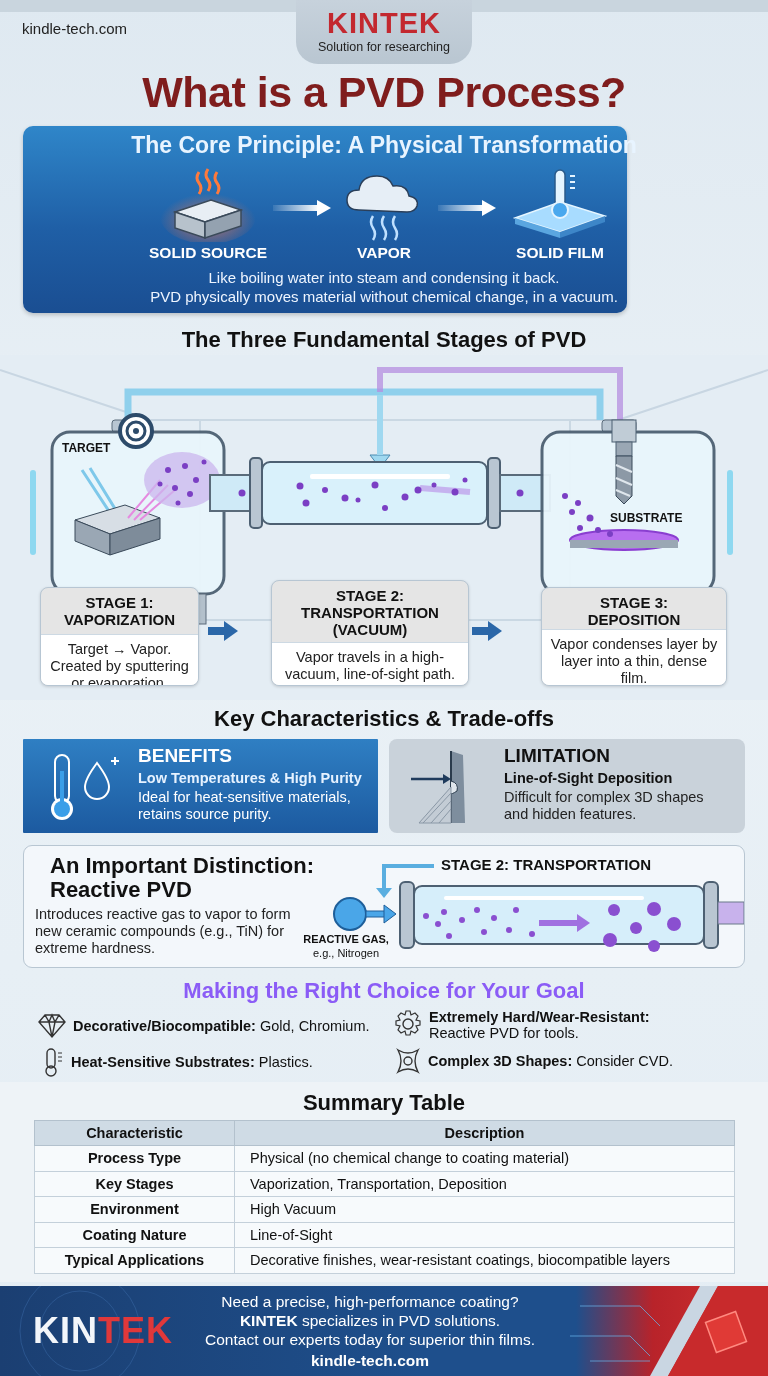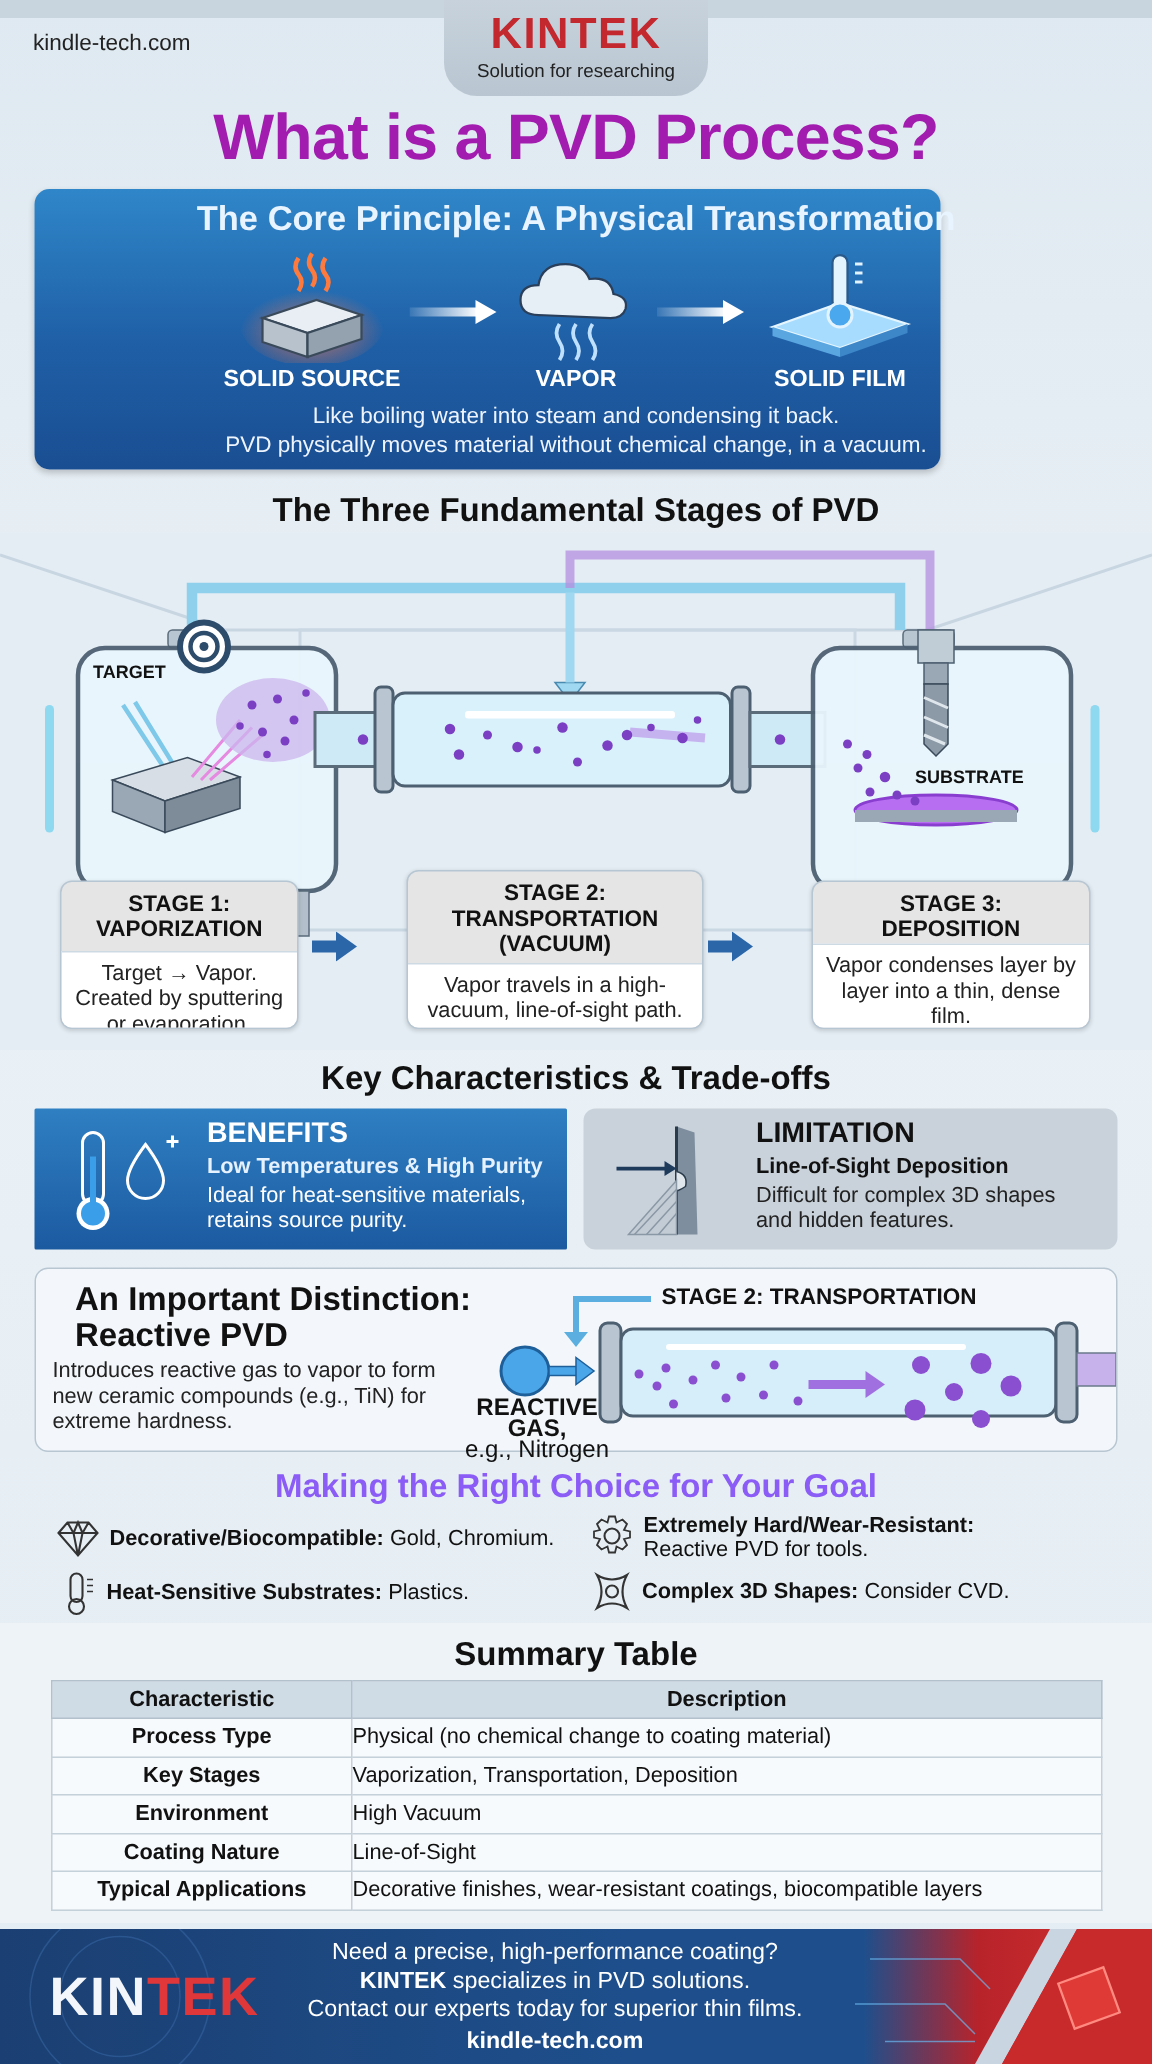--- a/index.html
+++ b/index.html
@@ -5,21 +5,21 @@
   *{box-sizing:border-box;margin:0;padding:0}
   html,body{width:768px;height:1376px;overflow:hidden}
   body{font-family:"Liberation Sans",sans-serif;background:linear-gradient(180deg,#dfe9f1 0%,#eaf1f6 40%,#e4edf4 100%);color:#111;position:relative}
   .abs{position:absolute}
   
   .topbar{left:0;top:0;width:768px;height:12px;background:#c9d5de}
   .site-url{left:22px;top:20px;font-size:15px;color:#222}
   .logo-tab{left:296px;top:0;width:176px;height:64px;background:linear-gradient(180deg,#c7d2dc,#b9c6d1);border-radius:0 0 22px 22px;text-align:center}
   .logo-word{display:block;font-size:29px;font-weight:bold;color:#c3282f;letter-spacing:1px;margin-top:8px;line-height:30px}
   .logo-tag{display:block;font-size:12.5px;color:#222;margin-top:2px}
-  .main-title{left:0;top:68px;width:768px;text-align:center;font-size:43px;font-weight:bold;color:#a21caf;letter-spacing:-0.5px}
+  .main-title{left:0;top:68px;width:768px;text-align:center;font-size:43px;font-weight:bold;color:#7f1d1d;letter-spacing:-0.5px}
   
   .core{left:23px;top:126px;width:604px;height:187px;border-radius:10px;background:linear-gradient(180deg,#2f86c9 0%,#1f5fa6 55%,#1a4e92 100%);box-shadow:0 2px 4px rgba(0,0,0,.2)}
   .core-title{left:0;top:6px;width:722px;text-align:center;color:#e8f4ff;font-size:23px;font-weight:bold}
   .core-item{position:absolute;top:40px;width:150px;text-align:center}
   .core-item .lbl{position:absolute;top:78px;left:0;width:150px;color:#fff;font-size:15.5px;font-weight:bold}
   .core-arrow{position:absolute;top:74px;width:60px;height:16px}
   .core-sub{left:0;top:142px;width:722px;text-align:center;color:#eef5ff;font-size:15px;line-height:19px}
   
   .stages-title{left:0;top:327px;width:768px;text-align:center;font-size:22px;font-weight:bold;color:#111}
   .scene{left:0;top:355px;width:768px;height:345px}
@@ -32,34 +32,34 @@
   .benefit{left:23px;top:739px;width:355px;height:94px;border-radius:1px;background:linear-gradient(180deg,#2f7fc3,#1c5aa0)}
   .limit{left:389px;top:739px;width:356px;height:94px;border-radius:8px;background:#c9d2da}
   .card-h{position:absolute;left:115px;top:6px;font-size:19px;font-weight:bold}
   .card-s{position:absolute;left:115px;top:31px;font-size:14.5px;font-weight:bold}
   .card-t{position:absolute;left:115px;top:50px;font-size:14.5px;line-height:17px}
   
   .reactive{left:23px;top:845px;width:722px;height:123px;border:1px solid #b8c6d2;border-radius:9px;background:rgba(244,248,251,.85)}
   .react-h{position:absolute;left:26px;top:8px;font-size:22px;font-weight:bold;line-height:24px;color:#111}
   .react-t{position:absolute;left:11px;top:60px;font-size:14.5px;line-height:17px;color:#222;width:270px}
   .react-stage{position:absolute;left:417px;top:10px;font-size:15px;font-weight:bold;color:#111}
-  .react-gas{position:absolute;left:280px;top:86px;width:108px;text-align:center;font-size:16px;line-height:14px;color:#111}
+  .react-gas{position:absolute;left:268px;top:86px;width:108px;text-align:center;font-size:11px;line-height:14px;color:#111}
   
   .choice-title{left:0;top:978px;width:768px;text-align:center;font-size:22px;font-weight:bold;color:#8b5cf6}
   .choice-item{position:absolute;font-size:14.5px;line-height:16px;color:#111;display:flex;align-items:center}
   .choice-item svg{flex:0 0 auto;margin-right:6px}
   .choice-item b{font-weight:bold}
   
   .table-sec{left:0;top:1082px;width:768px;height:200px;background:#eef3f7}
   .table-title{left:0;top:1090px;width:768px;text-align:center;font-size:22px;font-weight:bold;color:#111}
   table.summary{position:absolute;left:34px;top:1120px;width:701px;border-collapse:collapse;font-size:14.5px}
   table.summary th{background:#cfdbe5;font-weight:bold;height:25px;border:1px solid #b3c1cd}
   table.summary td{height:25.5px;border:1px solid #c4d0da;background:#f7fafc}
   table.summary td.c1{text-align:center;font-weight:bold;width:200px}
-  table.summary td.c2{padding-left:0}
+  table.summary td.c2{padding-left:15px}
   
   .footer{left:0;top:1286px;width:768px;height:90px;background:linear-gradient(90deg,#1b3f72 0%,#1e4f8c 55%,#1e4f8c 75%,#b8232a 85%,#d4322f 100%);overflow:hidden}
   .foot-logo{position:absolute;left:33px;top:24px;font-size:36px;font-weight:bold;letter-spacing:1px}
   .foot-text{position:absolute;left:170px;top:6px;width:400px;text-align:center;color:#fff;font-size:15.5px;line-height:19px}
 </style>
 </head>
 <body>
 
 <div class="abs topbar"></div>
 <div class="abs site-url">kindle-tech.com</div>

